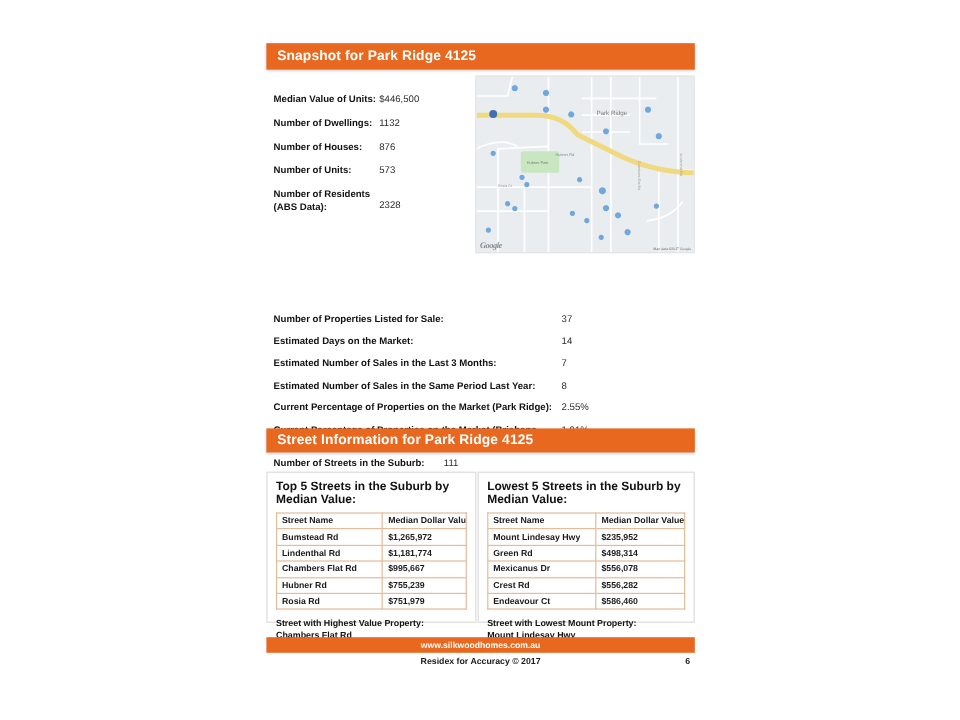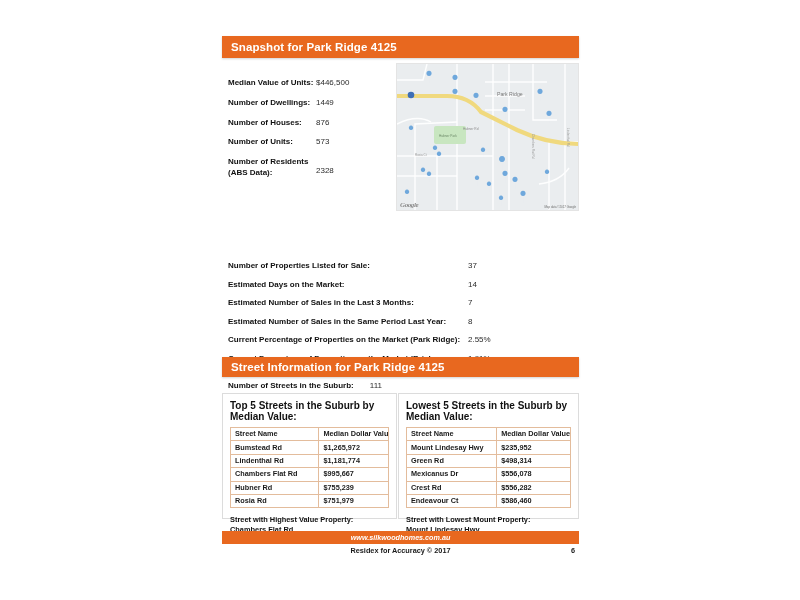--- a/index.html
+++ b/index.html
@@ -129,21 +129,21 @@
 
   
   #footer-bar {
     position: absolute;
     left: 222px; top: 531px;
     width: 357px; height: 13px;
     background: #e8681f;
     color: #ffffff;
     font-size: 7.2px;
     font-weight: bold;
-    display: flex; align-items: center; justify-content: center; font-style: italic;
+    display: flex; align-items: center; justify-content: center;
   }
   #footer-line {
     position: absolute;
     left: 222px; top: 546px; width: 357px;
     display: flex; align-items: center; justify-content: center;
     font-size: 7.3px; font-weight: bold; color: #1a1a1a;
   }
   #footer-page {
     position: absolute;
     left: 222px; top: 546px; width: 357px;
@@ -161,21 +161,21 @@
     <span>Snapshot for Park Ridge 4125</span>
   </div>
 
   <div id="snapshot-list">
     <div class="row">
       <span class="lab">Median Value of Units:</span>
       <span class="val">$446,500</span>
     </div>
     <div class="row">
       <span class="lab">Number of Dwellings:</span>
-      <span class="val">1449</span>
+      <span class="val">1132</span>
     </div>
     <div class="row">
       <span class="lab">Number of Houses:</span>
       <span class="val">876</span>
     </div>
     <div class="row">
       <span class="lab">Number of Units:</span>
       <span class="val">573</span>
     </div>
     <div class="row tall">

